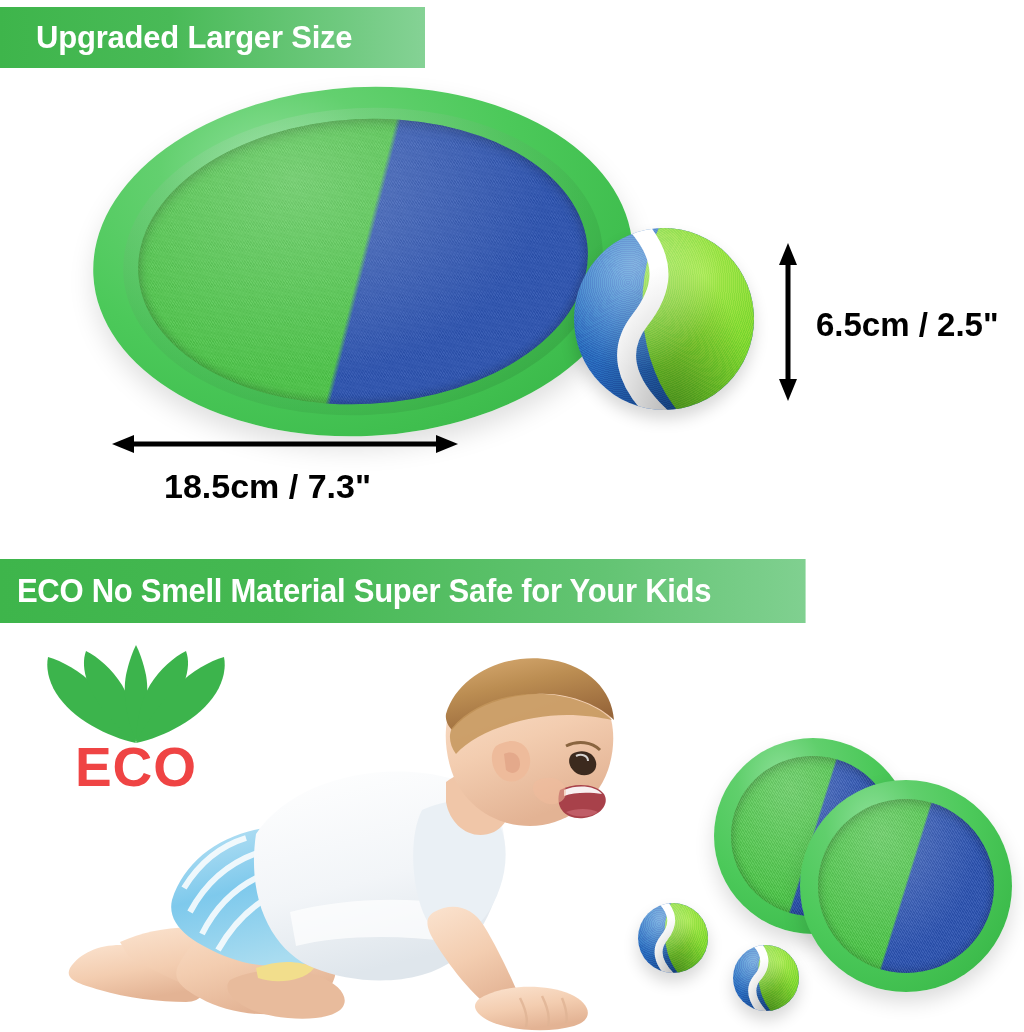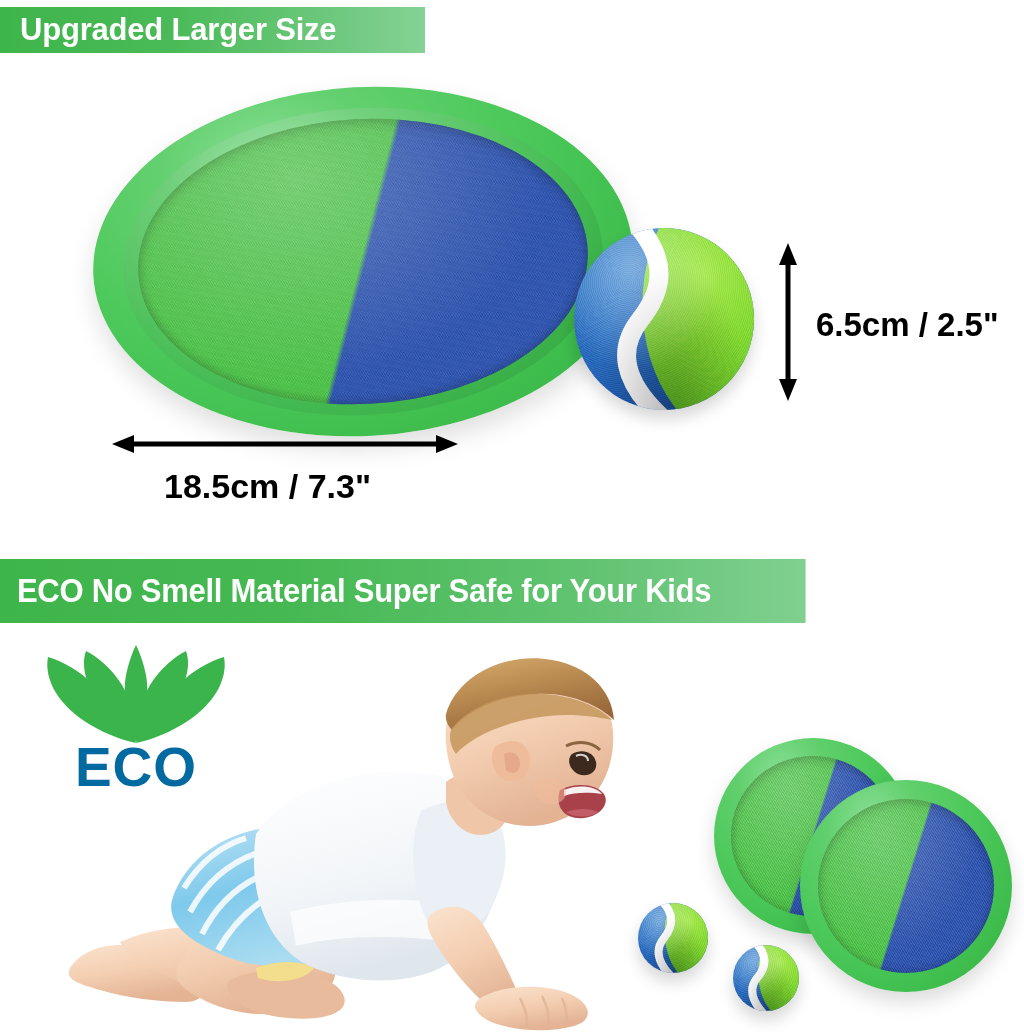--- a/index.html
+++ b/index.html
@@ -12,23 +12,23 @@
   }
 
   
   .banner {
     position:absolute;
     display:flex; align-items:center;
     color:#ffffff;
     white-space:nowrap;
   }
   #banner-upgraded {
-    left:0; top:7px; width:425px; height:46px;
+    left:0; top:7px; width:425px; height:61px;
     background:linear-gradient(90deg,#3EB54B 0%,#49BA57 40%,#6FC97F 80%,#85D295 100%);
-    padding-left:20px;
+    padding-left:36px;
     font-size:31px; font-weight:bold;
     letter-spacing:-0.2px;
   }
   #banner-eco {
     left:0; top:559px; width:857px; height:64px;
     background:linear-gradient(90deg,#3EB54B 0%,#45B852 35%,#63C473 75%,#80D090 100%);
     padding-left:18px;
     font-size:33px; font-weight:bold;
     transform:scaleX(0.94); transform-origin:left center;
     letter-spacing:-0.3px;
@@ -113,21 +113,21 @@
   #dim-height-label { left:816px; top:306px; font-size:33px; }
   #dim-width-arrow { position:absolute; left:112px; top:432px; width:346px; height:24px; }
   #dim-height-arrow { position:absolute; left:776px; top:243px; width:24px; height:158px; }
 
   
   #eco-logo { position:absolute; left:36px; top:645px; width:200px; height:150px; }
   #eco-logo .leaves { position:absolute; left:0; top:0; width:200px; height:100px; }
   #eco-logo .eco-text {
     position:absolute; left:0; top:95px; width:200px;
     text-align:center;
-    color:#0369a1;
+    color:#ef4444;
     font-size:55px; font-weight:bold;
     letter-spacing:1px;
     line-height:1;
   }
 
   
   #baby-photo { position:absolute; left:60px; top:650px; width:560px; height:382px; }
   #baby-photo svg { width:100%; height:100%; display:block; }
 
   

